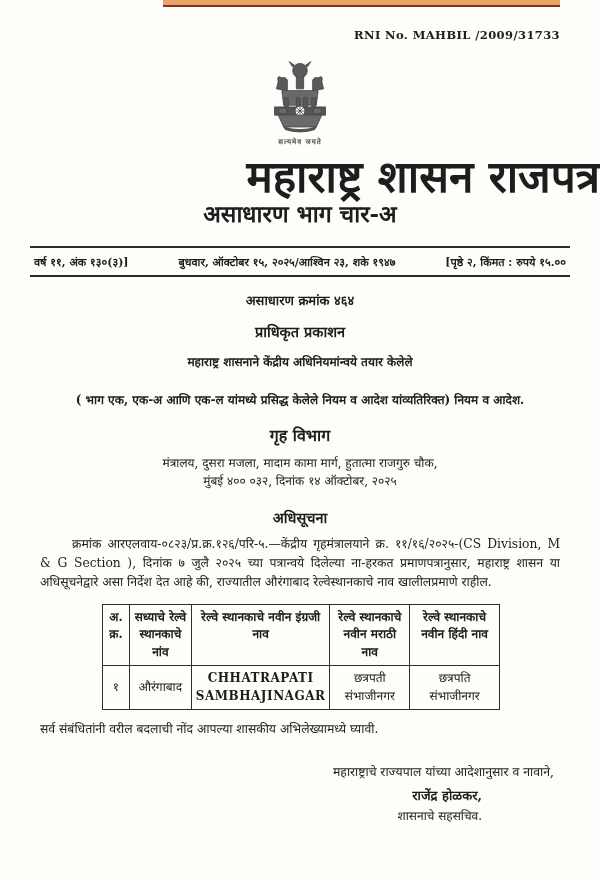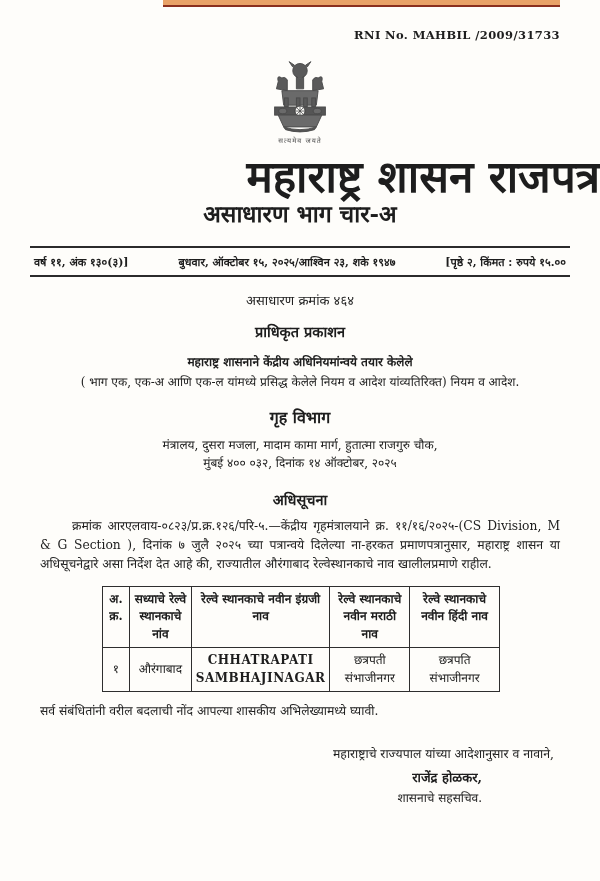--- a/index.html
+++ b/index.html
@@ -16,21 +16,21 @@
     position:absolute;top:0;left:163px;width:397px;height:7px;
     border-bottom:2px solid #8a2f1e;
     box-sizing:border-box;
   }
   .rni{
     text-align:right;
     padding:28px 40px 0 0;
     font-size:11.5px;font-weight:bold;
     letter-spacing:.4px;
   }
-  .emblem-wrap{ text-align:center; margin-top:16px; line-height:0;}
+  .emblem-wrap{ text-align:center; margin-top:16px; line-height:0;font-weight:bold;}
   .emblem-wrap svg{ display:inline-block;}
   .emblem-caption{
     font-size:7px; color:#4c4c4c; line-height:1; margin-top:2px;
     text-align:center; letter-spacing:1px;
   }
   .title{
     text-align:right; font-size:44px; font-weight:bold;
     margin-top:8px; line-height:1.1;margin-left:10px;
   }
   .subtitle{
@@ -39,24 +39,24 @@
   }
   .masthead{
     display:flex; justify-content:space-between; align-items:center;
     margin:19px 30px 0 30px;
     border-top:2.5px solid #2b2b2b;
     border-bottom:2.5px solid #2b2b2b;
     padding:6px 4px;
     font-size:11px; font-weight:bold;
   }
   .center-line{ text-align:center; }
-  .extra-no{ font-size:13px; font-weight:normal; margin-top:14px;}
+  .extra-no{ font-size:13px; font-weight:bold; margin-top:14px;}
   .auth-pub{ font-size:14.5px; font-weight:bold; margin-top:12px;}
   .rules1{ font-size:12px; font-weight:bold; margin-top:12px;}
-  .rules2{ font-size:12px; font-weight:normal; margin-top:3px;}
+  .rules2{ font-size:12px; font-weight:bold; margin-top:21px;}
   .dept{ font-size:16px; font-weight:bold; margin-top:16px;}
   .addr{ font-size:12px; margin-top:8px; line-height:1.55;}
   .notif-head{ font-size:14.5px; font-weight:bold; margin-top:16px;}
   .body-para{
     margin:8px 40px 0 40px;
     font-size:12.3px; line-height:1.55;
     text-align:justify; text-indent:2.6em;
   }
   .rename-table{
     border-collapse:collapse;

